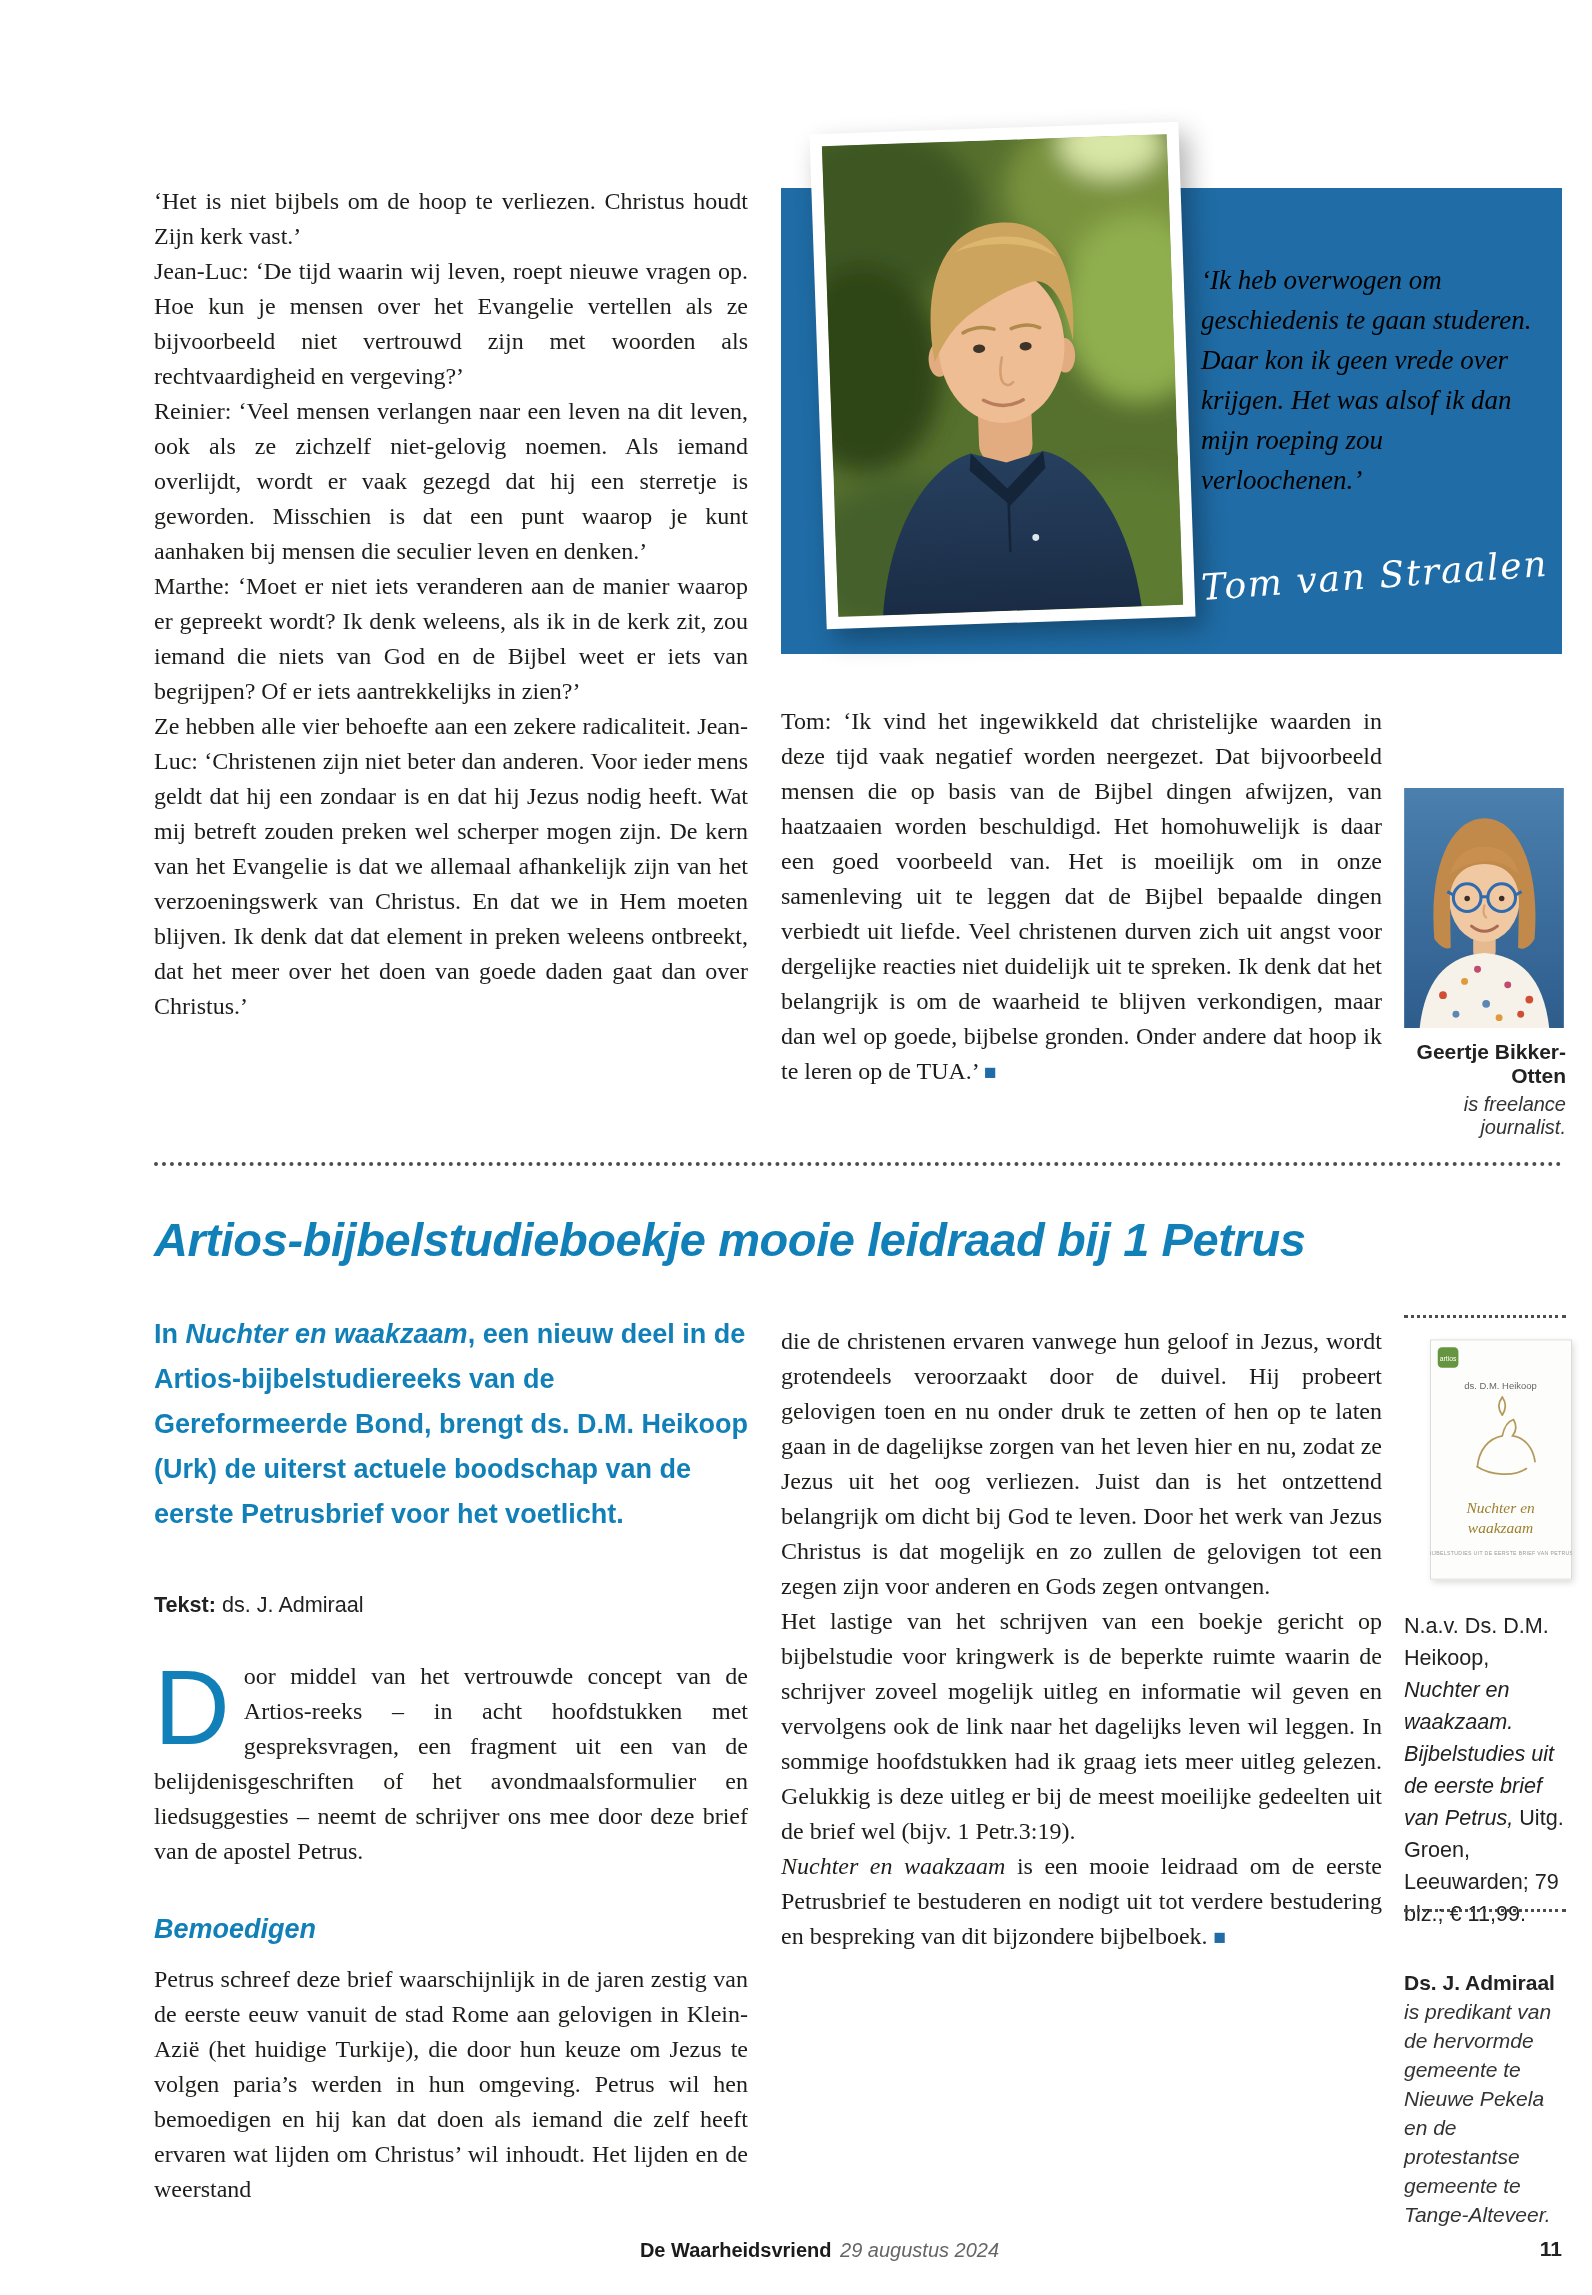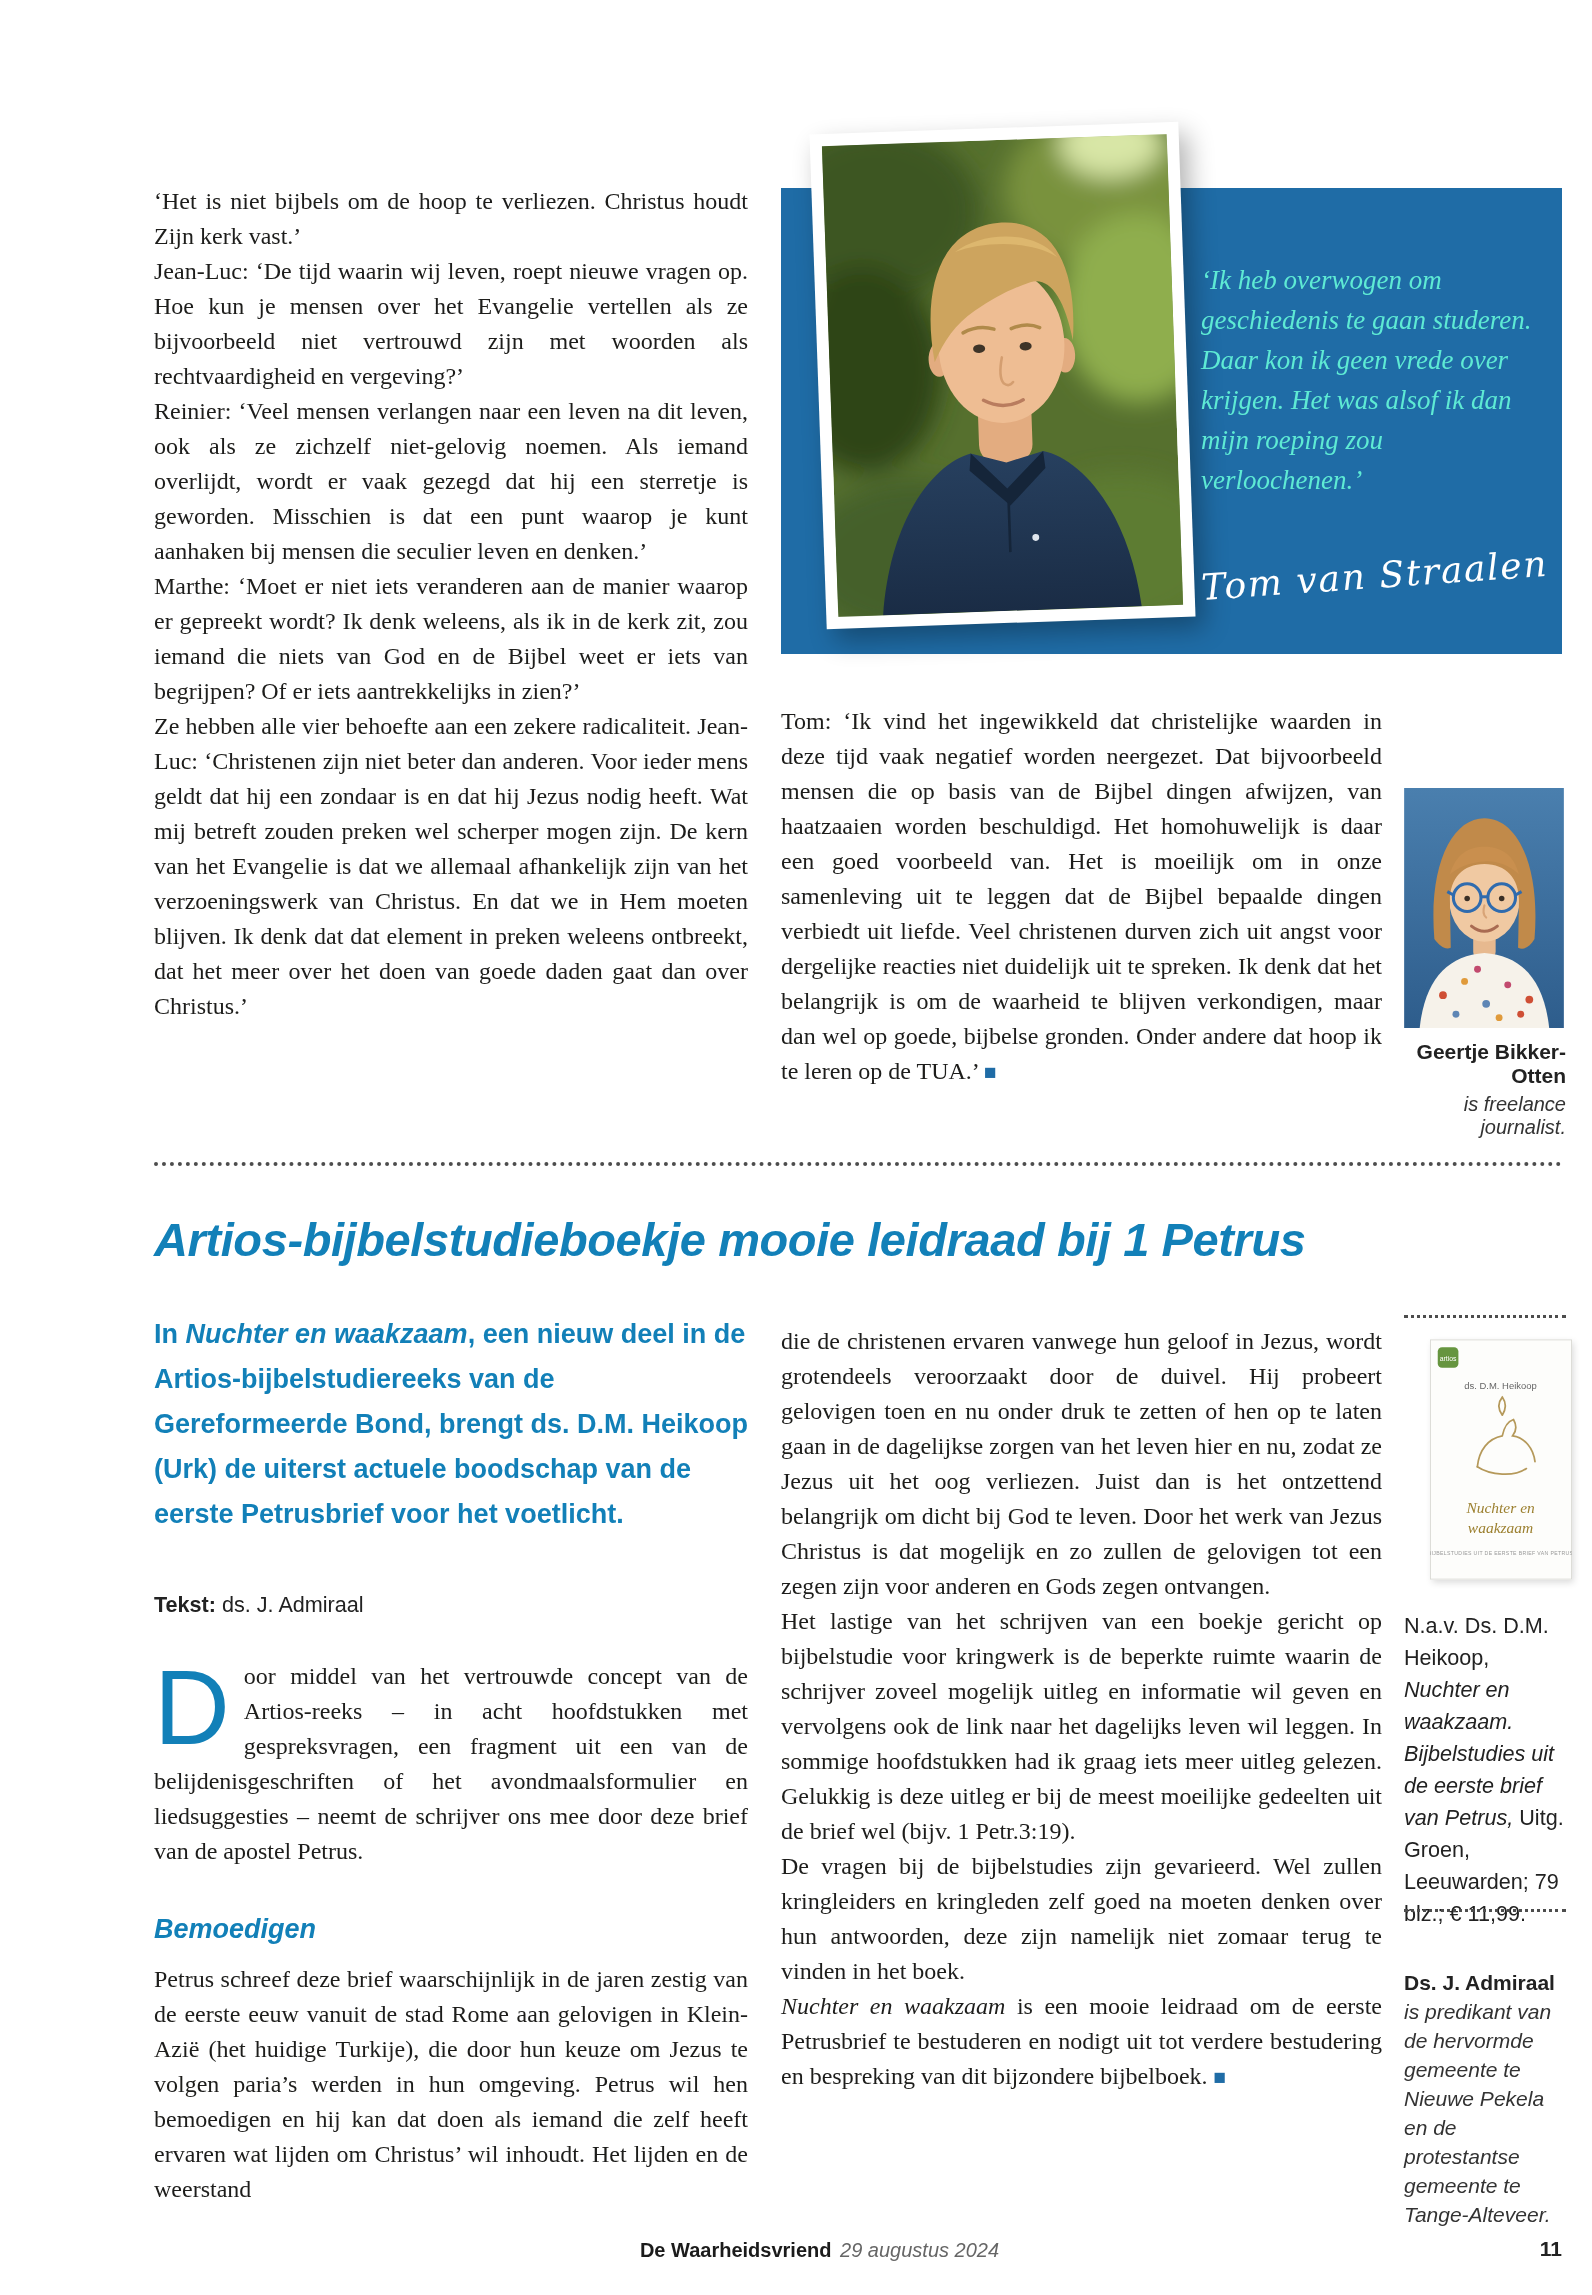--- a/index.html
+++ b/index.html
@@ -7,21 +7,21 @@
         font-family:"Liberation Serif",serif;color:#1d1d1b;overflow:hidden;}
   p{margin:0;}
   .body-text{font-size:24px;line-height:35px;text-align:justify;}
 
   
   .col-left-1{position:absolute;left:154px;top:184px;width:594px;}
   .panel{position:absolute;left:781px;top:188px;width:781px;height:466px;background:#1f6ca6;}
   .polaroid{position:absolute;left:37px;top:-60px;width:345px;height:471px;background:#ffffff;
             padding:12px;box-shadow:8.6px 12px 26px rgba(0,0,0,.30);transform:rotate(-2deg);}
   .polaroid svg{display:block;width:345px;height:471px;}
-  .quote{position:absolute;left:420px;top:72px;width:332px;color:#5eead4;font-style:italic;
+  .quote{position:absolute;left:420px;top:72px;width:332px;color:#000000;font-style:italic;
          font-size:27px;line-height:40px;}
   .signature{position:absolute;left:420px;top:367px;color:#ffffff;font-style:italic;
              font-family:"DejaVu Serif",serif;font-size:36px;letter-spacing:1.7px;
              transform:rotate(-4deg);}
   .col-mid-1{position:absolute;left:781px;top:704px;width:601px;}
   .endmark{color:#1f6ca6;font-size:21px;}
 
   .journalist{position:absolute;left:1404px;top:788px;width:162px;text-align:right;}
   .j-photo svg{display:block;width:160px;height:240px;}
   .j-name{font-family:"Liberation Sans",sans-serif;font-weight:700;font-size:21px;margin-top:12px;color:#222;}
@@ -189,21 +189,20 @@
 
   <h2 class="subhead">Bemoedigen</h2>
 
   <section class="col-left-2b body-text">
     <p>Petrus schreef deze brief waarschijnlijk in de jaren zestig van de eerste eeuw vanuit de stad Rome aan gelovigen in Klein-Azië (het huidige Turkije), die door hun keuze om Jezus te volgen paria’s werden in hun omgeving. Petrus wil hen bemoedigen en hij kan dat doen als iemand die zelf heeft ervaren wat lijden om Christus’ wil inhoudt. Het lijden en de weerstand</p>
   </section>
 
   <section class="col-mid-2 body-text">
     <p>die de christenen ervaren vanwege hun geloof in Jezus, wordt grotendeels veroorzaakt door de duivel. Hij probeert gelovigen toen en nu onder druk te zetten of hen op te laten gaan in de dagelijkse zorgen van het leven hier en nu, zodat ze Jezus uit het oog verliezen. Juist dan is het ontzettend belangrijk om dicht bij God te leven. Door het werk van Jezus Christus is dat mogelijk en zo zullen de gelovigen tot een zegen zijn voor anderen en Gods zegen ontvangen.</p>
     <p>Het lastige van het schrijven van een boekje gericht op bijbelstudie voor kringwerk is de beperkte ruimte waarin de schrijver zoveel mogelijk uitleg en informatie wil geven en vervolgens ook de link naar het dagelijks leven wil leggen. In sommige hoofdstukken had ik graag iets meer uitleg gelezen. Gelukkig is deze uitleg er bij de meest moeilijke gedeelten uit de brief wel (bijv. 1 Petr.3:19).</p>
-    <p>De vragen bij de bijbelstudies zijn gevarieerd. Wel zullen kringleiders en kringleden zelf goed na moeten denken over hun antwoorden, deze zijn namelijk niet zomaar terug te vinden in het boek.</p>
     <p><em>Nuchter en waakzaam</em><span> is een mooie leidraad om de eerste Petrusbrief te bestuderen en nodigt uit tot verdere bestudering en bespreking van dit bijzondere bijbelboek. </span><span class="endmark">■</span></p>
   </section>
 
   <div class="sb-dot sb-dot1"></div>
 
   <div class="book-cover">
     <svg viewBox="0 0 165 279" xmlns="http://www.w3.org/2000/svg">
       <rect x="0.5" y="0.5" width="164" height="278" fill="#fdfdfb" stroke="#d8d8d2"></rect>
       <rect x="9" y="9" width="24" height="24" rx="5" fill="#66953f"></rect>
       <text x="21" y="25" font-size="8" fill="#ffffff" text-anchor="middle" font-family="Liberation Sans, sans-serif">artios</text>

